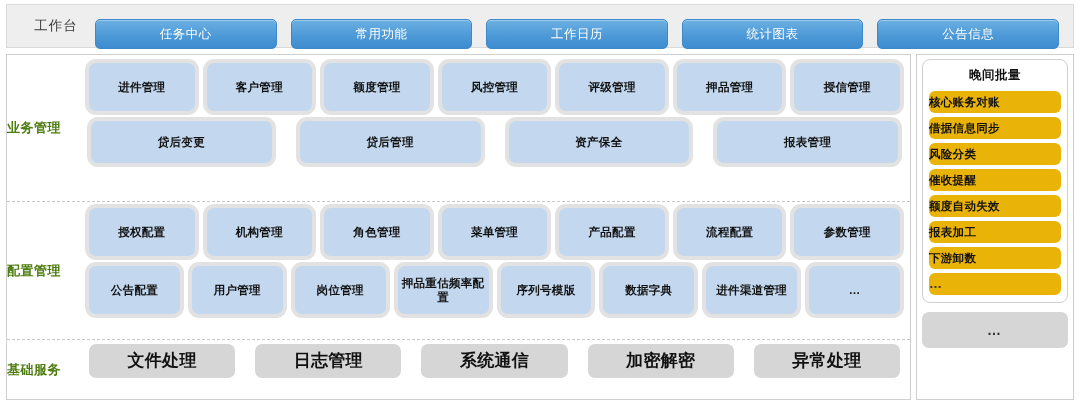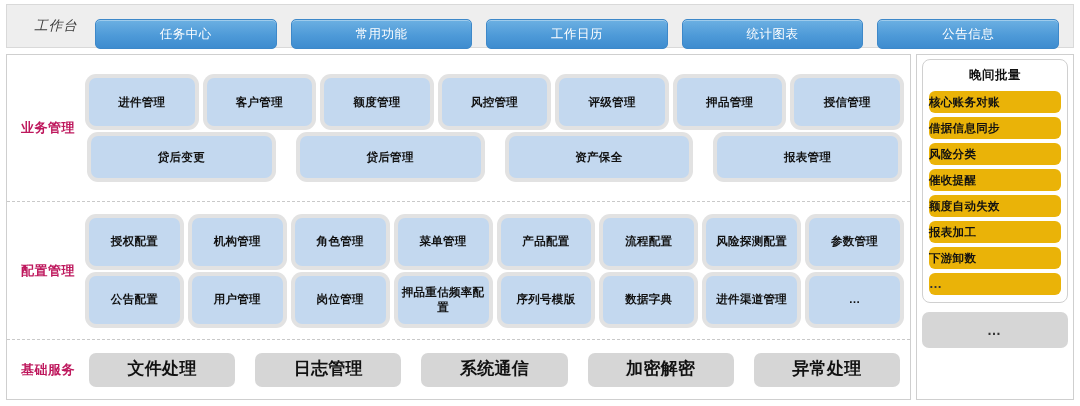--- a/index.html
+++ b/index.html
@@ -28,21 +28,20 @@
     padding:0 10px;
     gap:0px;
   }
   .topbar-title{
     width:78px;
     flex:0 0 78px;
     font-size:13.5px;
     color:#3b3b3b;
     text-align:center;
     letter-spacing:1px;
-    font-style:italic;
   }
   .tabs{
     flex:1 1 auto;
     display:flex;
     align-items:center;
     justify-content:space-between;
     gap:14px;
     padding-right:4px;
     margin-top:16px;
   }
@@ -75,31 +74,30 @@
     display:flex;
     align-items:center;
     box-sizing:border-box;
   }
   .sec-business{flex:0 0 146px;padding:8px 10px 8px 0;}
   .sec-config{flex:0 0 138px;padding:6px 10px 6px 0;border-top:1px dashed #c9c9c9;}
   .sec-basic{flex:1 1 auto;padding:4px 10px 4px 0;border-top:1px dashed #c9c9c9;}
 
   .sec-label{
     flex:0 0 82px;
-    text-align:center;
+    text-align:left;
     font-size:13px;
     font-weight:bold;
-    color:#be185d;
+    color:#4d7c0f;
     letter-spacing:.5px;
   }
   .sec-body{
     flex:1 1 auto;
     display:flex;
     flex-direction:column;
-    justify-content:center;
     gap:10px;
     height:100%;
   }
   .row{
     display:flex;
     gap:12px;
     align-items:stretch;
   }
 
   
@@ -236,21 +234,20 @@
     <div class="section sec-config">
       <div class="sec-label">配置管理</div>
       <div class="sec-body">
         <div class="row row-cfg">
           <div class="card card-blue">授权配置</div>
           <div class="card card-blue">机构管理</div>
           <div class="card card-blue">角色管理</div>
           <div class="card card-blue">菜单管理</div>
           <div class="card card-blue">产品配置</div>
           <div class="card card-blue">流程配置</div>
-          <div class="card card-blue">风险探测配置</div>
           <div class="card card-blue">参数管理</div>
         </div>
         <div class="row row-cfg">
           <div class="card card-blue">公告配置</div>
           <div class="card card-blue">用户管理</div>
           <div class="card card-blue">岗位管理</div>
           <div class="card card-blue">押品重估频率配置</div>
           <div class="card card-blue">序列号模版</div>
           <div class="card card-blue">数据字典</div>
           <div class="card card-blue">进件渠道管理</div>

